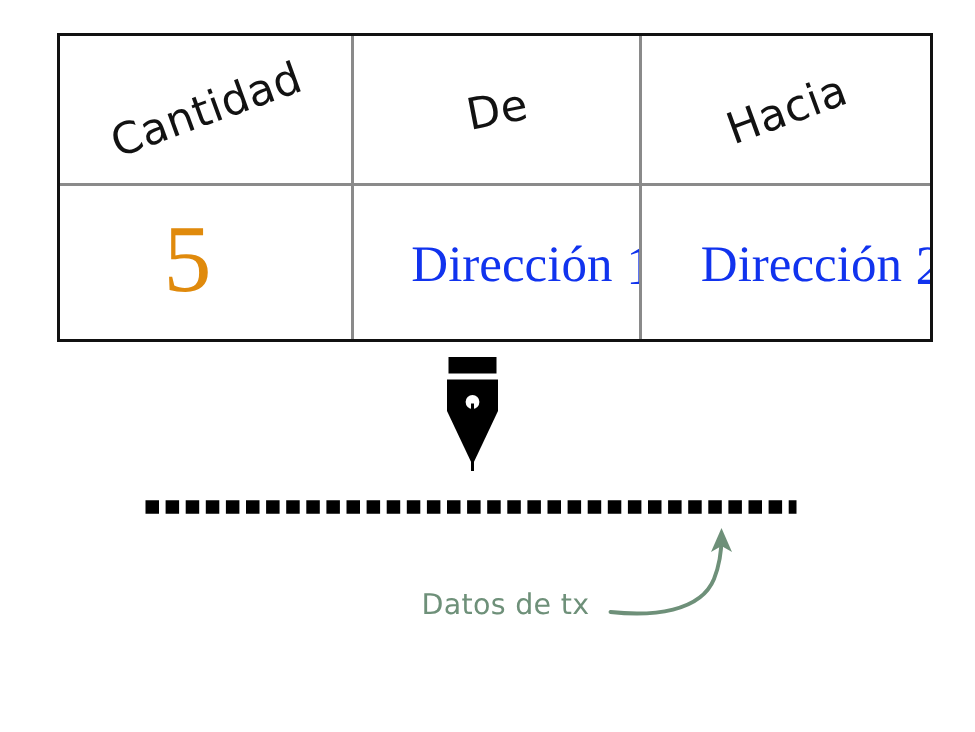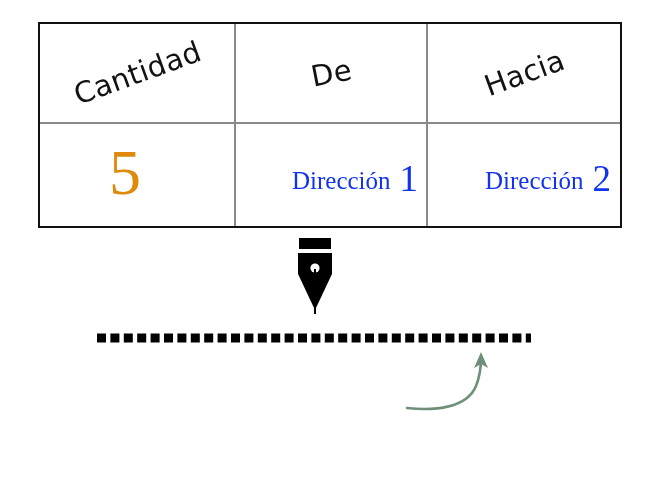--- a/index.html
+++ b/index.html
@@ -91,21 +91,21 @@
   .addr-value {
     font-family: "Liberation Serif", serif;
     color: #1133EE;
     white-space: nowrap;
     display: flex;
     align-items: baseline;
     gap: 9px;
     position: relative;
     top: 1px;
   }
-  .addr-word  { font-size: 25px; margin-left: 48px; }
+  .addr-word  { font-size: 34px; margin-left: 48px; }
   .addr-index { font-size: 37px; line-height: 1; position: relative; top: 2px; }
 
   
   .pen-nib {
     position: absolute;
     left: 294px;
     top: 238px;
     width: 42px;
     height: 76px;
   }
@@ -181,19 +181,20 @@
     <rect x="5" y="0" width="32" height="11" fill="#000000"></rect>
     <path d="M4 15 L38 15 L38 36 L21 72 L4 36 Z" fill="#000000"></path>
     <circle cx="21" cy="30" r="4.6" fill="#ffffff"></circle>
     <line x1="21" y1="31" x2="21" y2="76" stroke="#000000" stroke-width="2"></line>
   </svg>
 
   <svg class="data-line" viewBox="0 0 440 12">
     <line x1="3" y1="6" x2="437" y2="6" stroke="#000000" stroke-width="9" stroke-linecap="butt" stroke-dasharray="9 4.4"></line>
   </svg>
 
+  <div class="annotation-label">Datos de tx</div>
 
   <svg class="annotation-arrow" viewBox="0 0 90 70">
     <path d="M2 60 C 30 63, 62 60, 71 38 C 75 28, 76 18, 76 10" fill="none" stroke="#6E9079" stroke-width="2.6" stroke-linecap="round"></path>
     <path d="M76 4 L83 20 L76 16 L69 20 Z" fill="#6E9079"></path>
   </svg>
 
 </div>
 
 </body></html>

